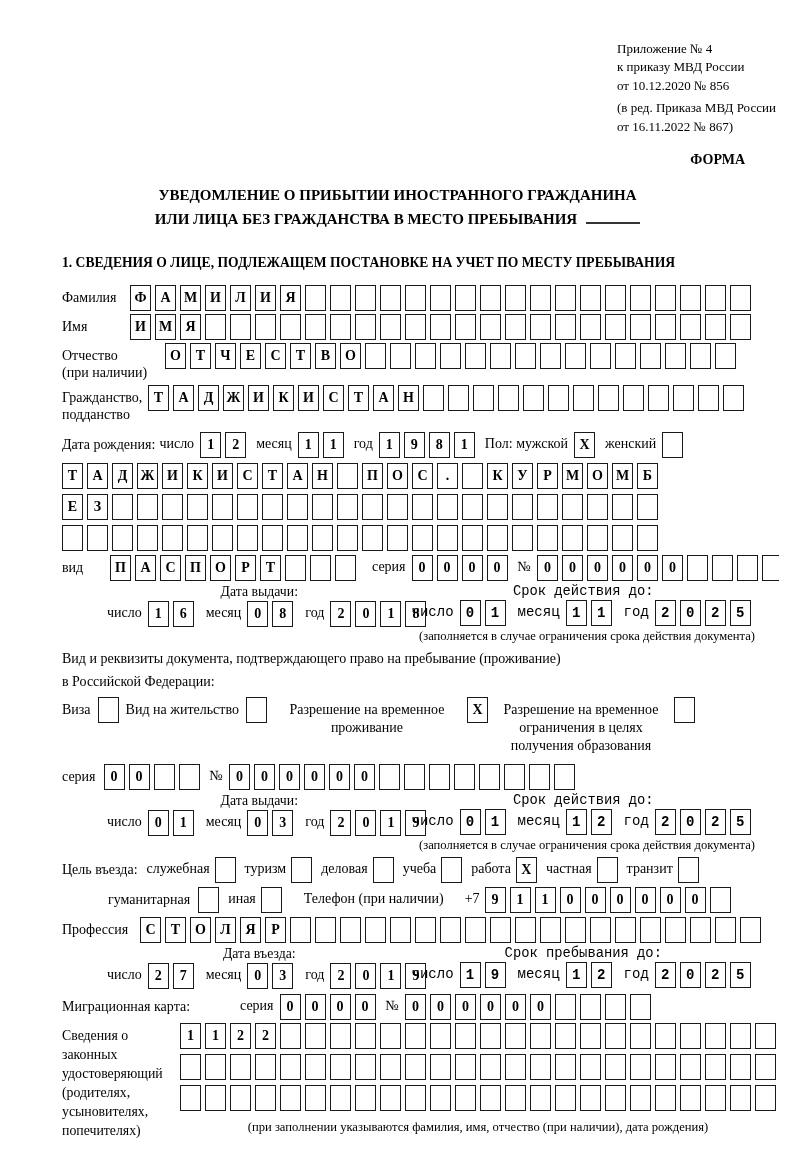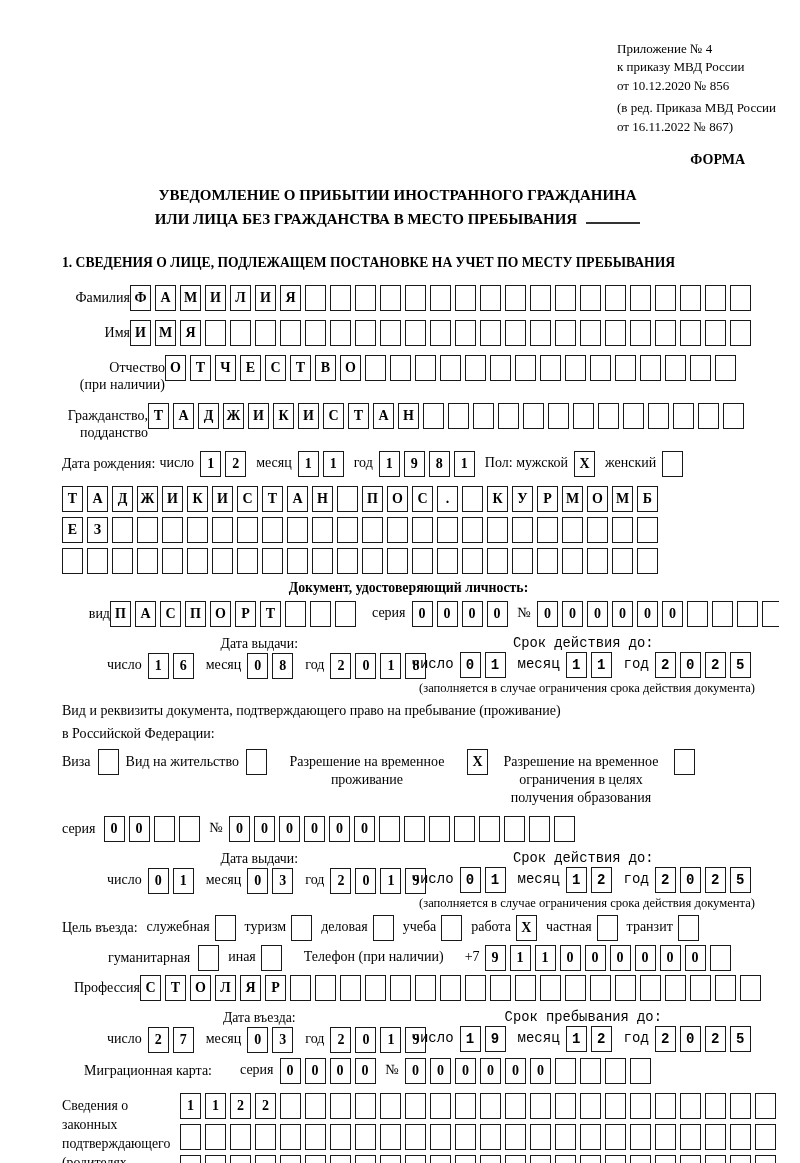--- a/index.html
+++ b/index.html
@@ -11,21 +11,21 @@
   
   .annex { margin:40px 25px 0 617px; font-size:13px; line-height:1.42; white-space:nowrap; }
   .annex-note { margin-top:4px; }
   .forma { text-align:right; margin:16px 34px 0 0; font-weight:bold; font-size:14px; }
   
   .title { text-align:center; font-weight:bold; font-size:15px; line-height:1.55; margin-top:16px;padding-left:16px; }
   .blank-line { display:inline-block; width:54px; height:13px; border-bottom:2.2px solid #333; margin-left:9px; }
   .section1 { font-weight:bold; font-size:13.6px; margin:24px 18px 0 62px; }
   
   .form { padding:14px 24px 0 62px; font-size:14px; }
-  .row { display:flex; align-items:flex-start; margin-bottom:9px;text-align:right; }
+  .row { display:flex; align-items:flex-start; margin-bottom:3px; }
   .lbl { flex-shrink:0; padding-top:4px; line-height:1.25; }
   .w68 { width:68px; } .w103 { width:103px; } .w86 { width:86px; } .w50 { width:48px; }
   .w78 { width:78px; } .w150 { width:150px; }
   .ilbl { padding-top:4px; margin:0 6px 0 10px; flex-shrink:0; }
   .ilbl-first { margin-left:4px; }
   .cells { display:flex; gap:4px; flex-shrink:0; }
   .cell {
     width:21px; height:26px; border:1.5px solid #1a1a1a; background:#fff;
     display:flex; align-items:center; justify-content:center;
     font-size:14px; font-weight:bold; flex-shrink:0;
@@ -322,21 +322,20 @@
             <span class="cell"></span>
             <span class="cell"></span>
             <span class="cell"></span>
             <span class="cell"></span>
             <span class="cell"></span>
             <span class="cell"></span>
           </span>
       </div>
     </div>
 
-    <div class="doc-heading">Документ, удостоверяющий личность:</div>
 
     <div class="row">
       <span class="lbl w50">вид</span>
       <span class="cells">
           <span class="cell">П</span>
           <span class="cell">А</span>
           <span class="cell">С</span>
           <span class="cell">П</span>
           <span class="cell">О</span>
           <span class="cell">Р</span>
@@ -677,21 +676,21 @@
           <span class="cell"></span>
           <span class="cell"></span>
           <span class="cell"></span>
         </span>
     </div>
 
     <div class="twocol">
       <div class="col-labels reps-labels">
         <div>Сведения о</div>
         <div>законных</div>
-        <div>подтверждающего</div>
+        <div>удостоверяющий</div>
         <div>(родителях,</div>
         <div>усыновителях,</div>
         <div>попечителях)</div>
       </div>
       <div class="col-rows">
         <span class="cells">
             <span class="cell">1</span>
             <span class="cell">1</span>
             <span class="cell">2</span>
             <span class="cell">2</span>

